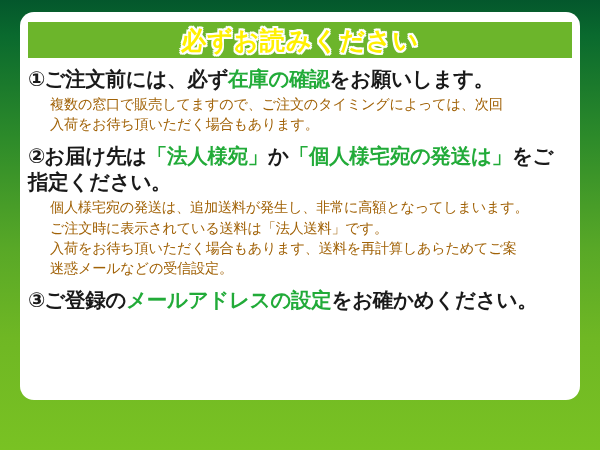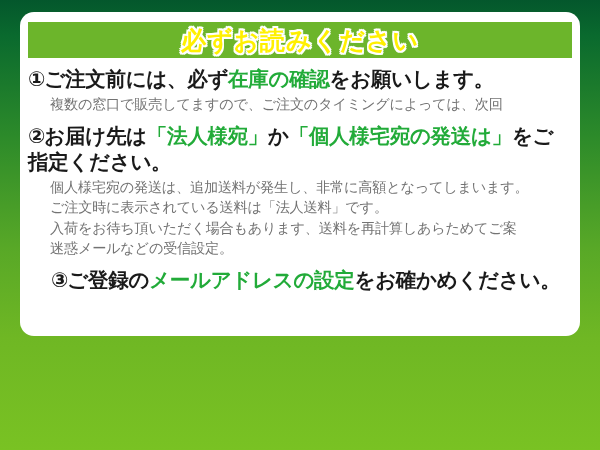--- a/index.html
+++ b/index.html
@@ -26,21 +26,21 @@
         #6fb724 75%,
         #79c223 100%);
   }
 
   
   #notice-card {
     position: absolute;
     left: 20px;
     top: 12px;
     width: 560px;
-    height: 324px;
+    height: 388px;
     background: #ffffff;
     border-radius: 14px;
     box-sizing: border-box;
   }
 
   
   #header-bar {
     position: absolute;
     left: 8px;
     top: 10px;
@@ -71,37 +71,37 @@
   #items {
     position: absolute;
     left: 8px;
     top: 54px;
     right: 8px;
   }
 
   .item {
     margin: 0 0 9px 0;
   }
-  .item:last-child { margin-bottom: 0; margin-left: 23px; }
+  .item:last-child { margin-bottom: 0; }
 
   .item-heading {
     font-size: 20.5px;
     font-weight: bold;
     color: #1a1a1a;
     line-height: 1.27;
     letter-spacing: -0.3px;
     white-space: nowrap;
   }
   .item-heading.wrap { white-space: normal; }
   .hl-green { color: #22ab39; }
   .num { letter-spacing: -1px; }
 
   .item-body {
     font-size: 14.2px;
-    color: #737373;
+    color: #a16207;
     line-height: 1.42;
     margin-left: 22px;
     letter-spacing: -0.25px;
     margin-top: 2px;
   }
   .item-body div { white-space: nowrap; }
 
   #brand {
     position: absolute;
     left: 0;
@@ -127,20 +127,21 @@
 
     <div id="header-bar">
       <span id="header-title">必ずお読みください</span>
     </div>
 
     <div id="items">
         <div class="item">
           <div class="item-heading"><span class="num">①</span><span>ご注文前には、必ず</span><span class="hl-green">在庫の確認</span><span>をお願いします。</span></div>
           <div class="item-body">
             <div>複数の窓口で販売してますので、ご注文のタイミングによっては、次回</div>
+            <div>入荷をお待ち頂いただく場合もあります。</div>
           </div>
         </div>
         <div class="item">
           <div class="item-heading wrap"><span class="num">②</span><span>お届け先は</span><span class="hl-green">「法人様宛」</span><span>か</span><span class="hl-green">「個人様宅宛の発送は」</span><span>をご指定ください。</span></div>
           <div class="item-body">
             <div>個人様宅宛の発送は、追加送料が発生し、非常に高額となってしまいます。</div>
             <div>ご注文時に表示されている送料は「法人送料」です。</div>
             <div>入荷をお待ち頂いただく場合もあります、送料を再計算しあらためてご案</div>
             <div>迷惑メールなどの受信設定。</div>
           </div>

